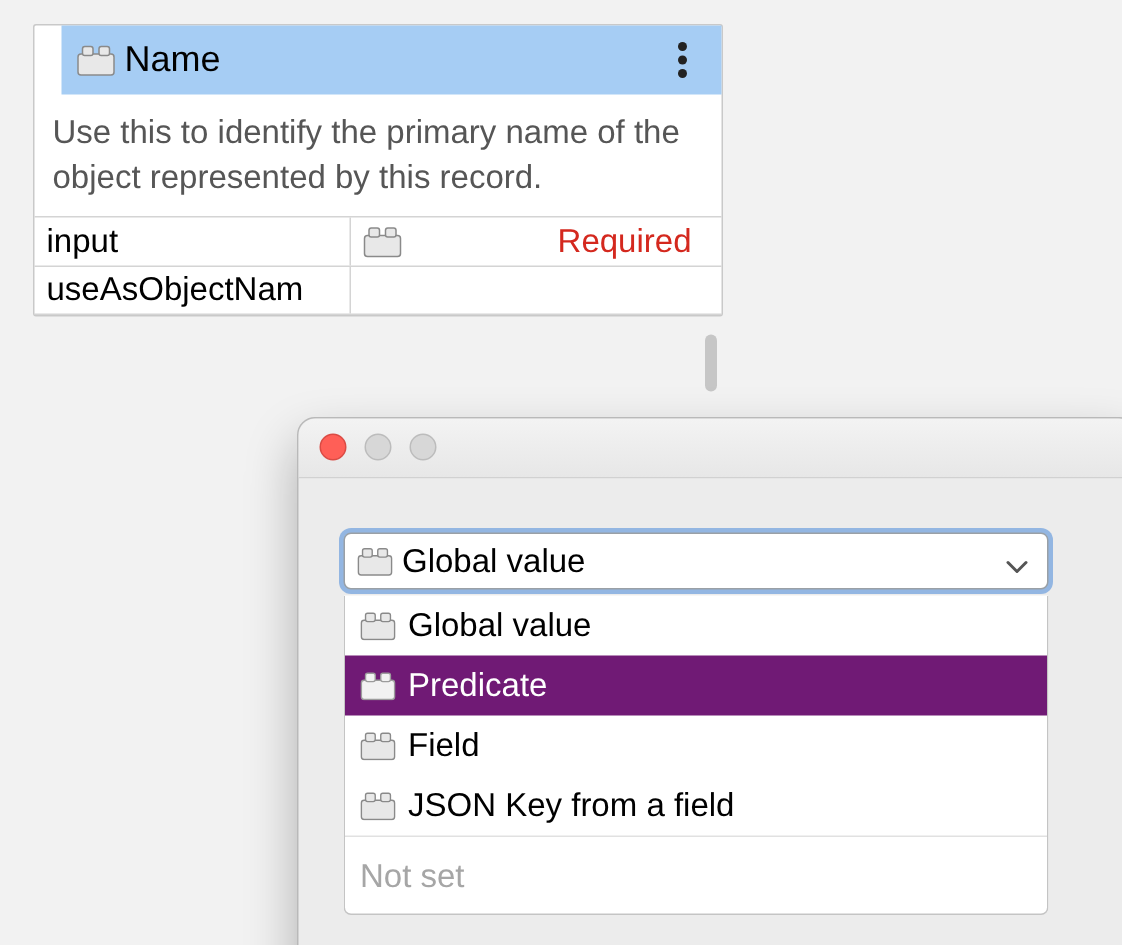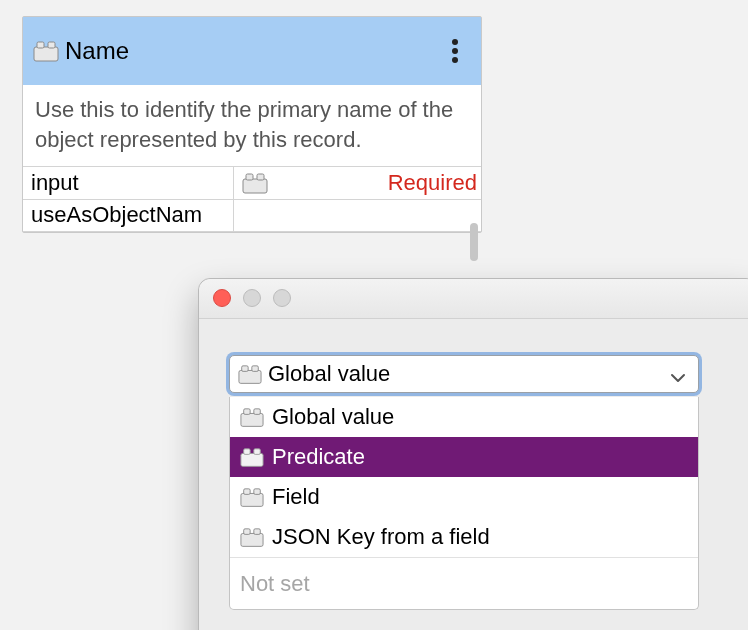--- a/index.html
+++ b/index.html
@@ -17,24 +17,25 @@
   .card {
     position: absolute;
     left: 22px; top: 16px;
     width: 460px;
     background: #fff;
     border: 1px solid #c9c9c9;
     border-radius: 2px;
   }
   .card-header {
     background: #a6cdf4;
-    height: 68px;
+    height: 46px;
     display: flex;
     align-items: center;
     padding: 0 14px 0 10px;
+    margin-left: 18px;
   }
   .card-title {
     display: flex;
     align-items: center;
     gap: 6px;
     font-size: 24px;
   }
   .lego {
     width: 26px; height: 22px;
     display: inline-block;
@@ -60,21 +61,21 @@
     color: #565656;
     font-size: 22px;
     line-height: 1.35;
     border-bottom: 1px solid #d4d4d4;
   }
 
   .prop-table { width: 100%; border-collapse: collapse; }
   .prop-table td {
     border-top: 1px solid #d4d4d4;
     border-bottom: 1px solid #d4d4d4;
-    padding: 2px 4px 3px 8px;
+    padding: 2px 20px 3px 8px;
     font-size: 22px;
     vertical-align: middle;
     height: 32px;
   }
   .prop-table tr:first-child td { border-top: none; }
   .prop-table td.key {
     width: 46%;
     overflow: hidden;
     white-space: nowrap;
   }

